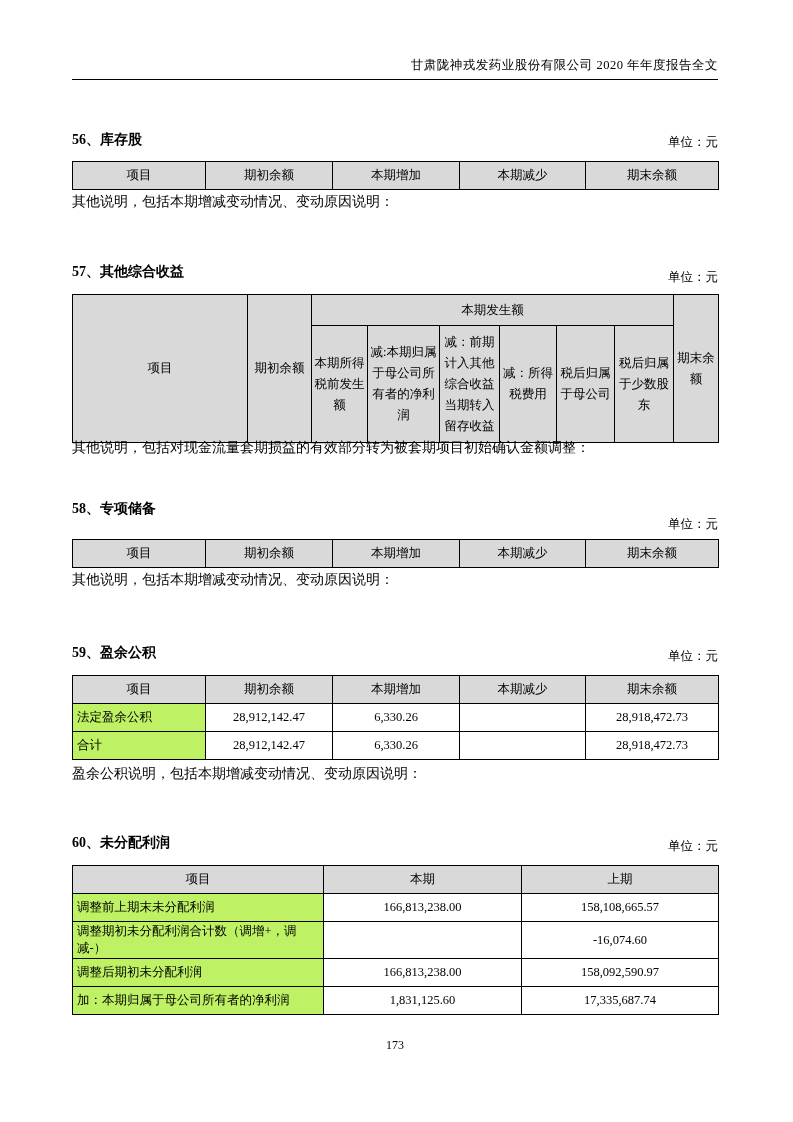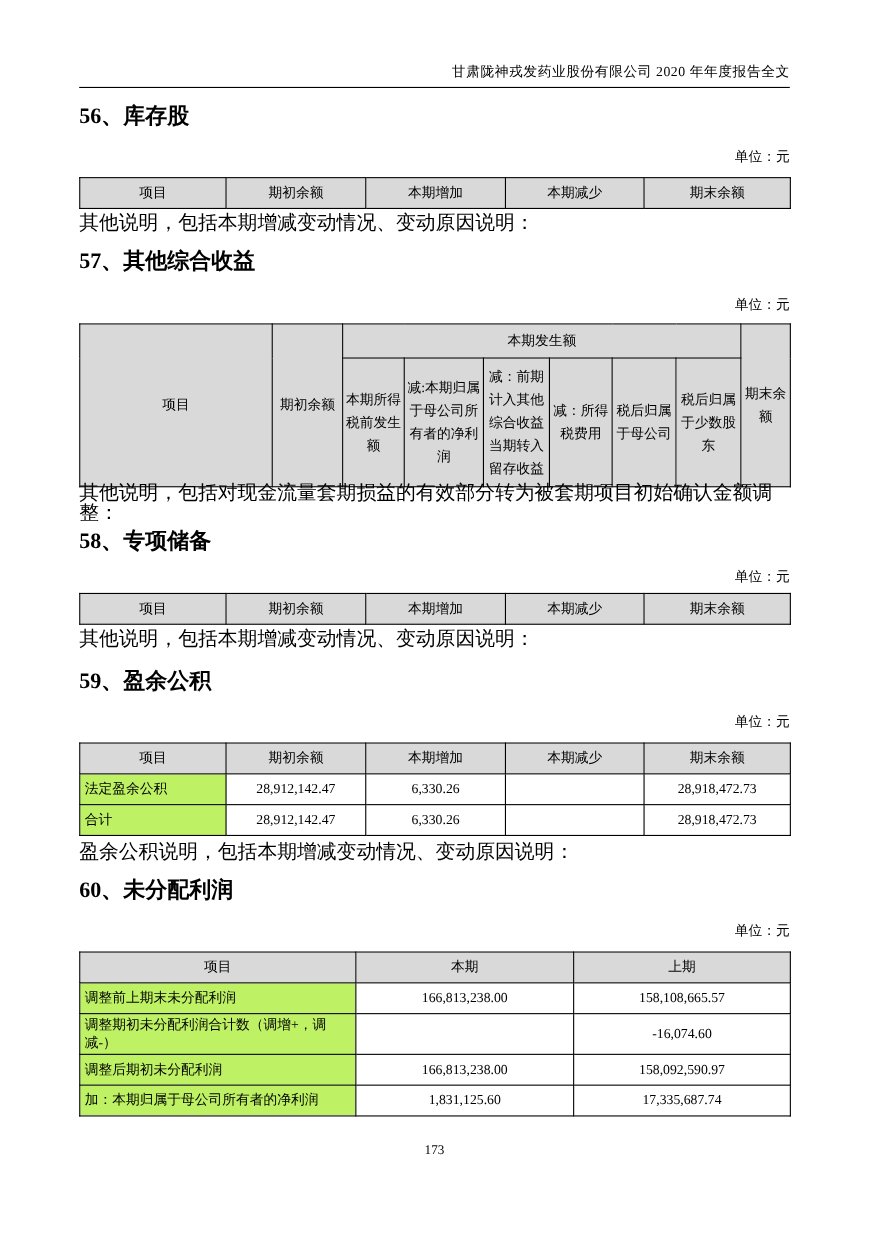--- a/index.html
+++ b/index.html
@@ -15,23 +15,23 @@
   .abs { position:absolute; left:72px; width:646px; }
 
   .doc-header {
     top:54px; height:22px;
     text-align:right;
     font-size:12.5px; line-height:22px;
     letter-spacing:0.5px;
   }
   .header-rule { top:79px; height:0; border-top:1.5px solid #000; }
 
-  .sec-heading { font-size:20px; font-weight:bold; line-height:20px; }
+  .sec-heading { font-size:14px; font-weight:bold; line-height:20px;margin-top:34px; }
   .unit-label  { font-size:12.5px; text-align:right; line-height:18px; }
-  .note-text   { font-size:18px; line-height:18px; }
+  .note-text   { font-size:14px; line-height:18px; }
   .page-number { top:1038px; text-align:center; font-size:12px; }
 
   table.rpt {
     width:646px;
     border-collapse:collapse;
     table-layout:fixed;
     border:1.5px solid #000;
     font-size:12.5px;
   }
   table.rpt th, table.rpt td {
@@ -110,21 +110,21 @@
         <th>减：前期计入其他综合收益当期转入留存收益</th>
         <th>减：所得税费用</th>
         <th>税后归属于母公司</th>
         <th>税后归属于少数股东</th>
       </tr>
     </tbody>
       </table>
   </div>
   <div class="abs note-text" style="top:439px">其他说明，包括对现金流量套期损益的有效部分转为被套期项目初始确认金额调整：</div>
 
-  <div class="abs sec-heading" style="top:482px">58、专项储备</div>
+  <div class="abs sec-heading" style="top:465px">58、专项储备</div>
   <div class="abs unit-label" style="top:515px">单位：元</div>
   <div class="abs" style="top:539px">
     <table class="rpt">
       <colgroup>
           <col style="width:133px">
           <col style="width:127px">
           <col style="width:127px">
           <col style="width:126px">
           <col style="width:133px">
         </colgroup>

